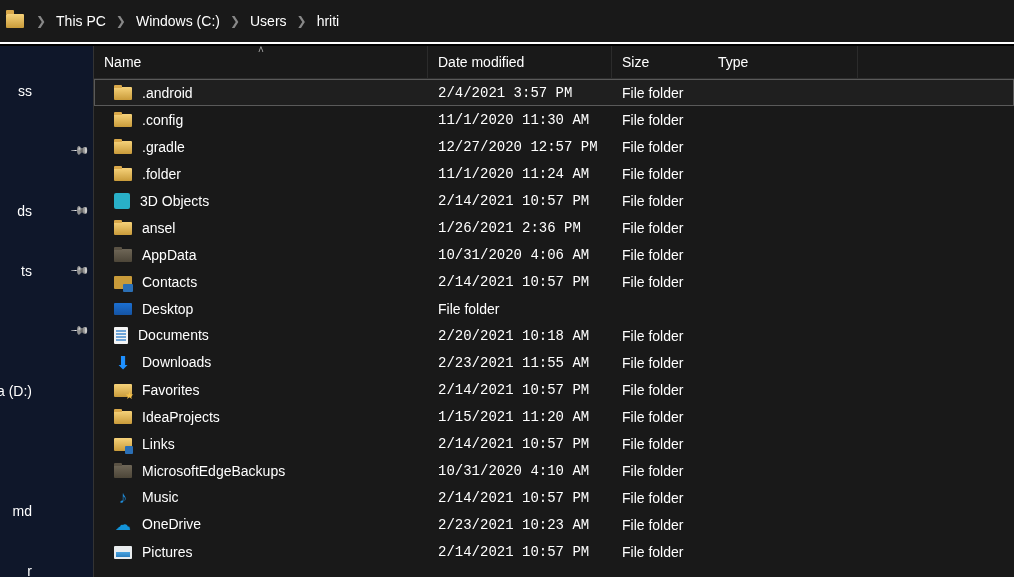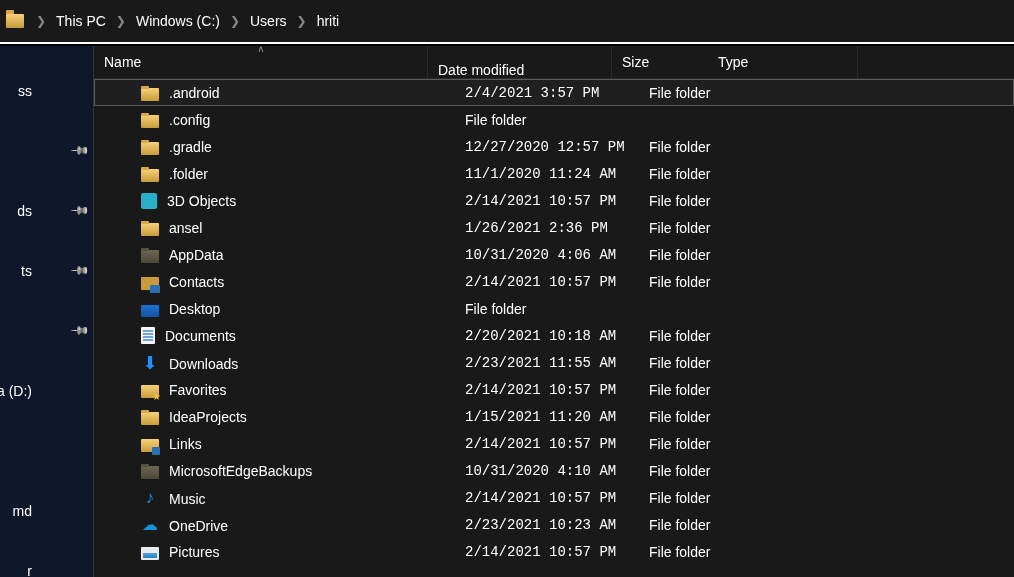--- a/index.html
+++ b/index.html
@@ -111,42 +111,42 @@
   .cols {
     display:flex;
     align-items:center;
     height:32px;
     border-bottom:1px solid #2b2b2b;
     color:#ffffff;
     font-weight:normal;
   }
   .col { box-sizing:border-box; padding-left:10px; position:relative; }
   .col-name   { width:334px; border-right:1px solid #2b2b2b; height:100%; display:flex; align-items:center;}
-  .col-date   { width:184px; border-right:1px solid #2b2b2b; height:100%; display:flex; align-items:flex-end;}
+  .col-date   { width:184px; border-right:1px solid #2b2b2b; height:100%; display:flex; align-items:center;}
   .col-type   { width:150px; border-right:1px solid #2b2b2b; height:100%; display:flex; align-items:center;}
   .col-size   { width:96px;  height:100%; display:flex; align-items:center;}
   .sort-caret {
     position:absolute;
     left: 164px;
     top: -2px;
     font-size: 10px;
     color:#aaa;
   }
 
   
   .rows { }
   .row {
     display:flex;
     align-items:center;
     height:27px;
     padding-left:20px;
     box-sizing:border-box;
   }
   .row.selected { outline:1px solid #5a5a5a; outline-offset:-1px; background:#1f1f1f; }
-  .cell-name { width:314px; display:flex; align-items:flex-end; gap:10px;margin-left:27px; }
+  .cell-name { width:314px; display:flex; align-items:flex-start; gap:10px; }
   .cell-date { width:184px; padding-left:10px; box-sizing:border-box;font-family:Liberation Mono, monospace; }
   .cell-type { width:150px; padding-left:10px; box-sizing:border-box; }
   .cell-size { width:96px;  padding-left:10px; box-sizing:border-box; }
 
   
   .ico {
     width:18px; height:18px;
     display:inline-flex; align-items:center; justify-content:center;
     position:relative;
     font-size:14px;
@@ -270,20 +270,21 @@
         </div>
         <div class="cell-date">2/4/2021 3:57 PM</div>
         <div class="cell-type">File folder</div>
         <div class="cell-size"></div>
       </div>
       <div class="row">
         <div class="cell-name">
           <span class="ico ico-folder"></span>
           <span>.config</span>
         </div>
+        <div class="cell-date">11/1/2020 11:30 AM</div>
         <div class="cell-type">File folder</div>
         <div class="cell-size"></div>
       </div>
       <div class="row">
         <div class="cell-name">
           <span class="ico ico-folder"></span>
           <span>.gradle</span>
         </div>
         <div class="cell-date">12/27/2020 12:57 PM</div>
         <div class="cell-type">File folder</div>

